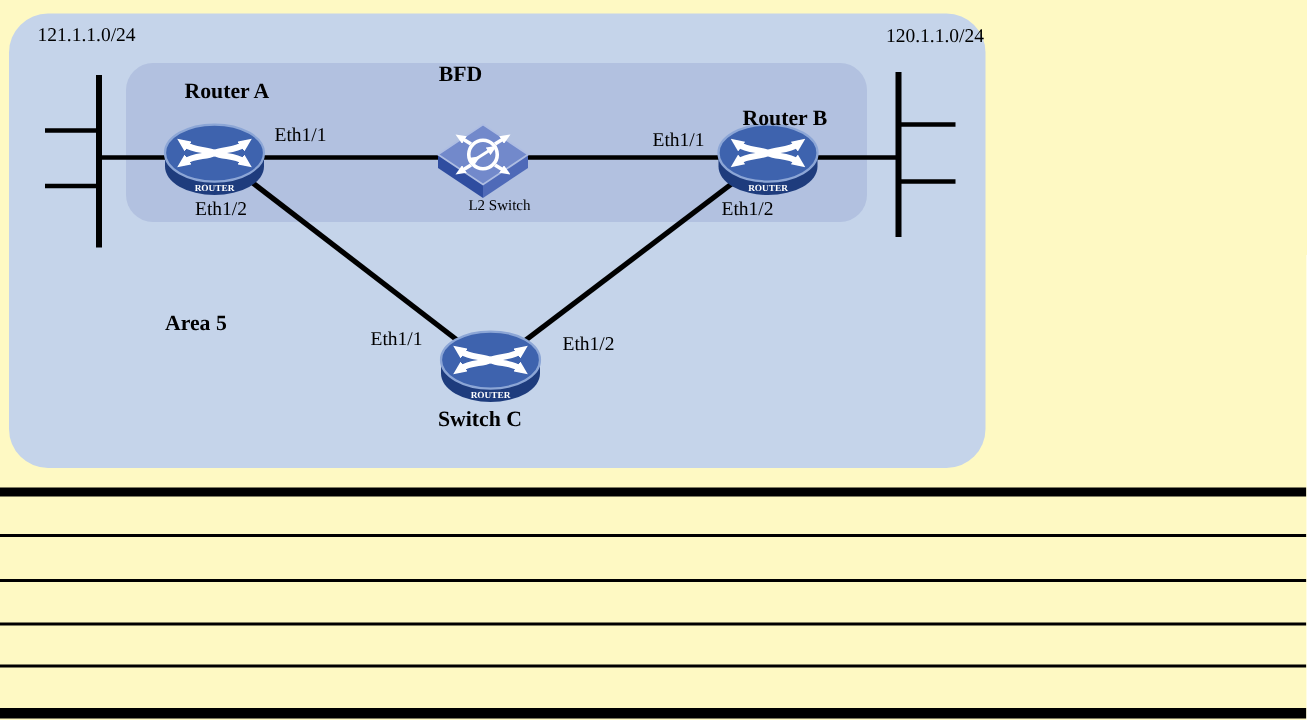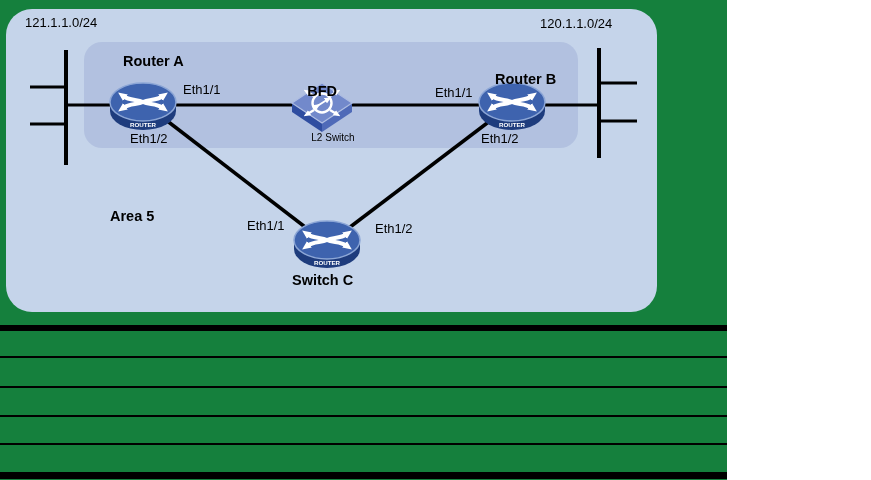--- a/index.html
+++ b/index.html
@@ -1,18 +1,18 @@
 <!DOCTYPE html>
 <html style="--outer_bg: #c5d4ea; --inner_bg: #b2c1e0; --router_top: #3e63ae; --router_side: #1e3c7d; --router_edge: #8ca6d6; --switch_top: #7289cb; --switch_edge: #aebde2; --switch_side_left: #2f4da0; --switch_side_right: #4f6ab8; --line: #000000;"><head>
 <meta charset="utf-8">
 <style>
   html,body { margin:0; padding:0; background:#ffffff; }
   .canvas {
-    position:relative; width:727px; height:480px; background:#15803d;
-    font-family:Liberation Sans, sans-serif; color:#000; overflow:hidden;
+    position:relative; width:871px; height:480px; background:#fef9c3;
+    font-family:Liberation Serif, serif; color:#000; overflow:hidden;
   }
   .label { position:absolute; font-size:13px; line-height:1.1; white-space:nowrap; }
   .b { font-weight:bold; font-size:14.5px; }
   .outer-zone {
     position:absolute; left:6px; top:9px; width:651px; height:303px;
     border-radius:26px; background:var(--outer_bg,#c5d4ea);
   }
   .inner-zone {
     position:absolute; left:84px; top:42px; width:494px; height:106px;
     border-radius:18px; background:var(--inner_bg,#b2c1e0);
@@ -97,22 +97,22 @@
       <circle cx="32" cy="21" r="9.5" stroke-width="2.4"></circle>
       <path d="M26.5,24.5 L37.5,17.5" stroke-width="2" marker-end="url(#ah2)" marker-start="url(#ah2)"></path>
       <path d="M24,14 L17.5,10" stroke-width="2.5" marker-end="url(#ah2)"></path>
       <path d="M40,14 L46.5,10" stroke-width="2.5" marker-end="url(#ah2)"></path>
       <path d="M24,28 L17.5,32" stroke-width="2.5" marker-end="url(#ah2)"></path>
       <path d="M40,28 L46.5,32" stroke-width="2.5" marker-end="url(#ah2)"></path>
     </g>
   </svg>
 
   <div class="label" style="left:25px; top:16px;">121.1.1.0/24</div>
-  <div class="label" style="left:540px; top:17px; width:116px; ">120.1.1.0/24</div>
-  <div class="label b" style="left:277px; top:43px; width:60px; text-align:right;margin-top:41px;">BFD</div>
+  <div class="label" style="left:540px; top:17px; width:116px; text-align:right;">120.1.1.0/24</div>
+  <div class="label b" style="left:277px; top:43px; width:60px; text-align:center;">BFD</div>
   <div class="label b" style="left:107px; top:54px;margin-left:16px;">Router A</div>
   <div class="label b" style="left:483px; top:72px;margin-left:12px;">Router B</div>
   <div class="label" style="left:283px; top:132px; width:100px; text-align:center; font-size:10px;">L2 Switch</div>
   <div class="label b" style="left:110px; top:209px;">Area 5</div>
   <div class="label b" style="left:292px; top:273px;">Switch C</div>
 
   <div class="label" style="left:183px; top:83px;">Eth1/1</div>
   <div class="label" style="left:130px; top:132px;">Eth1/2</div>
   <div class="label" style="left:435px; top:86px;">Eth1/1</div>
   <div class="label" style="left:481px; top:132px;">Eth1/2</div>

